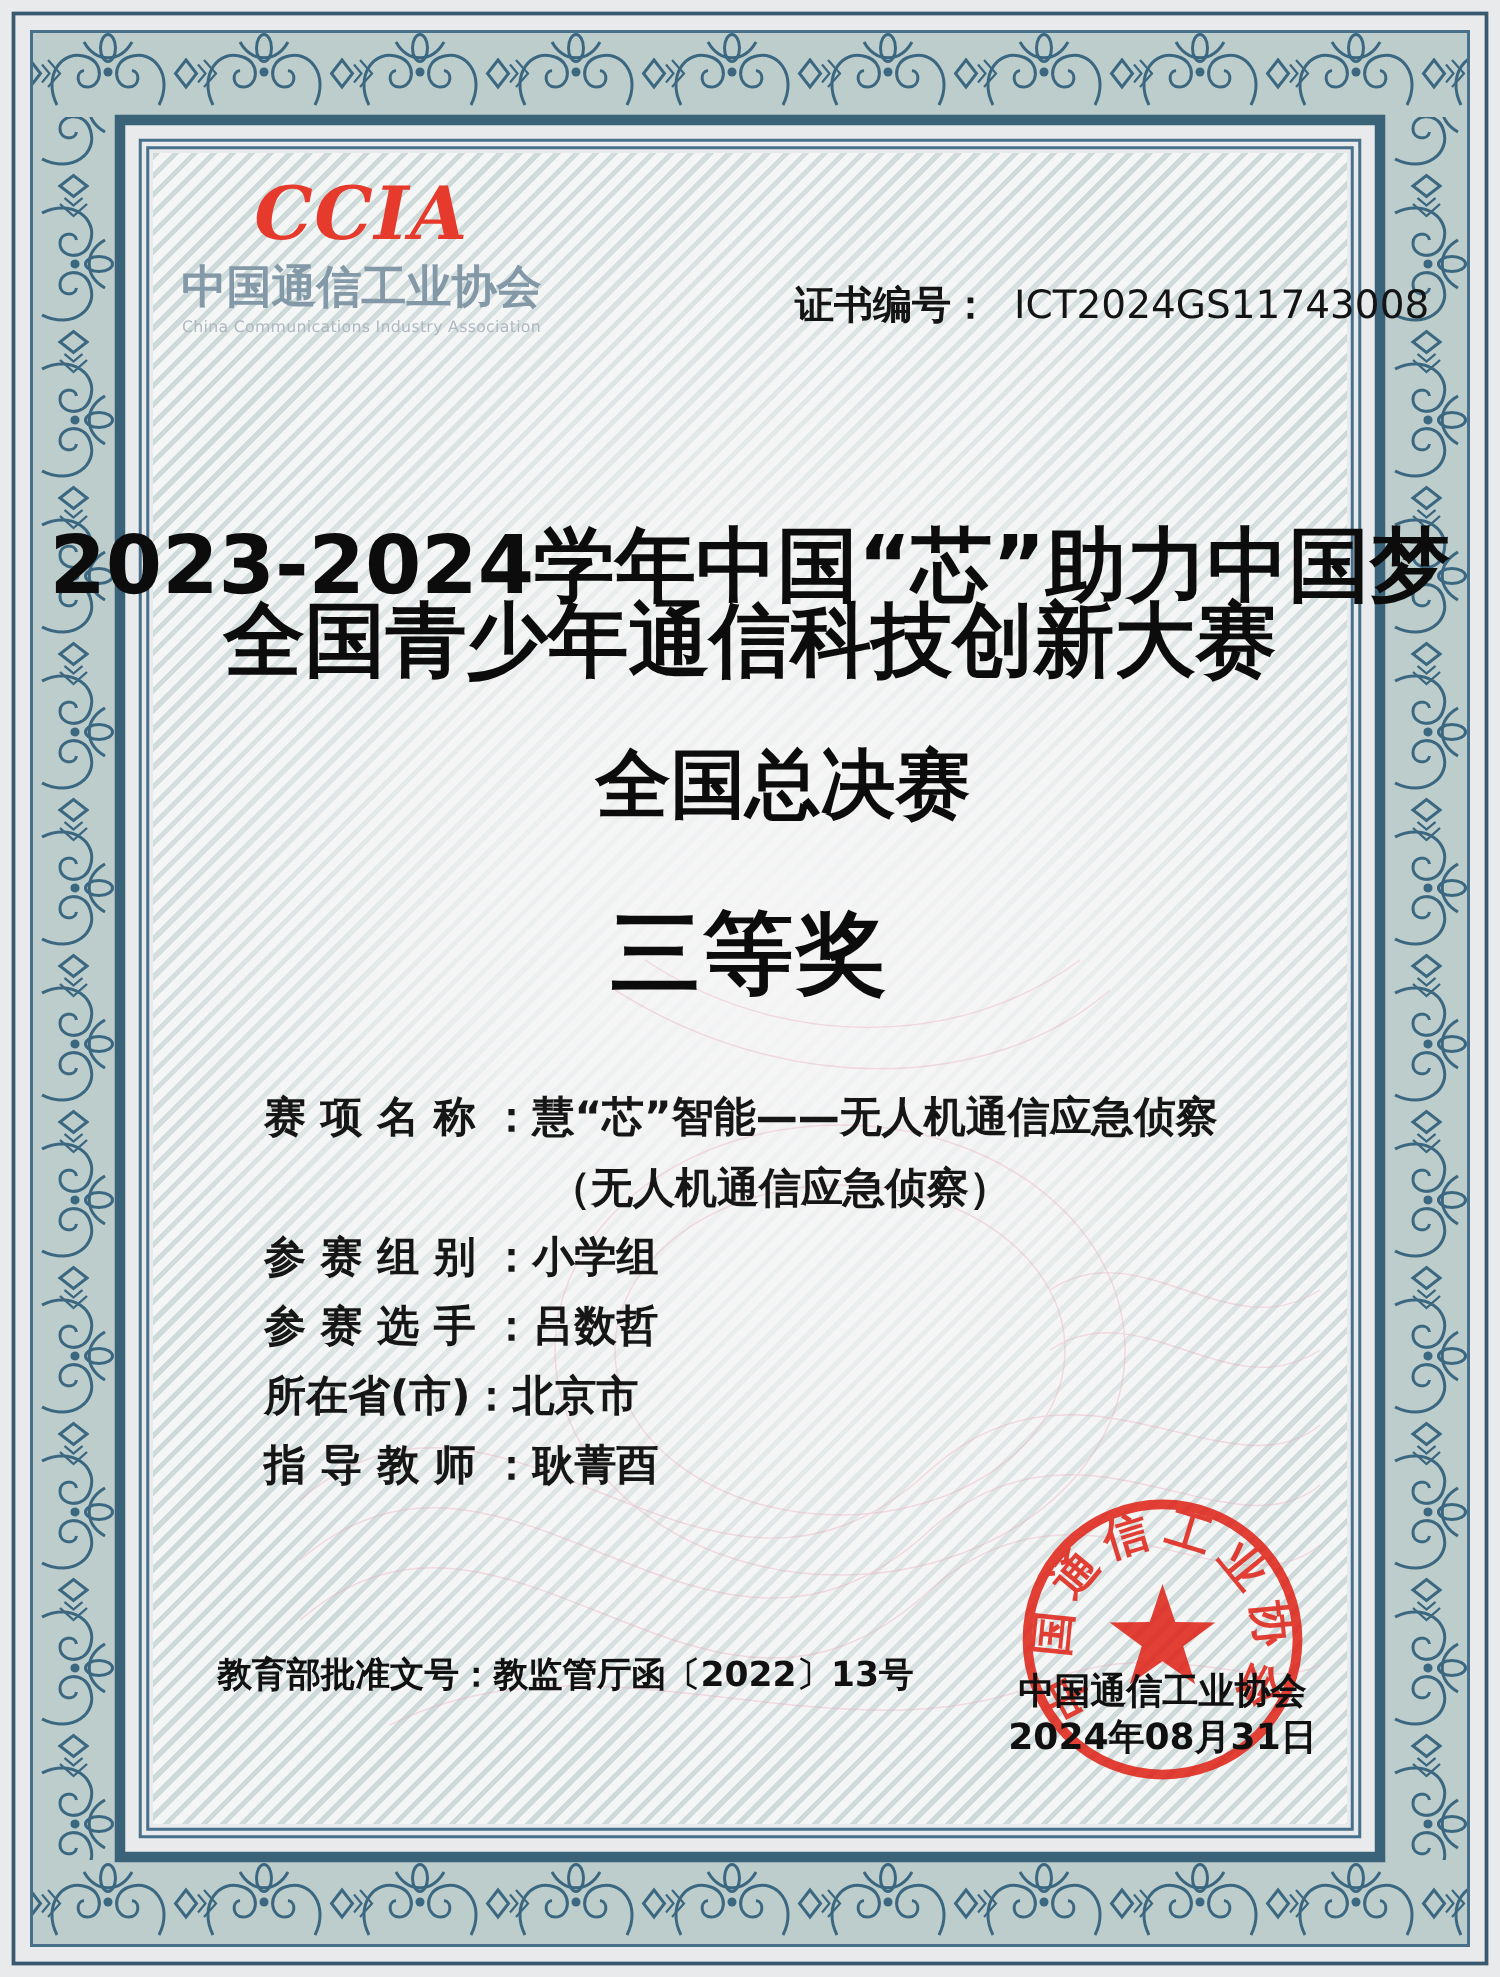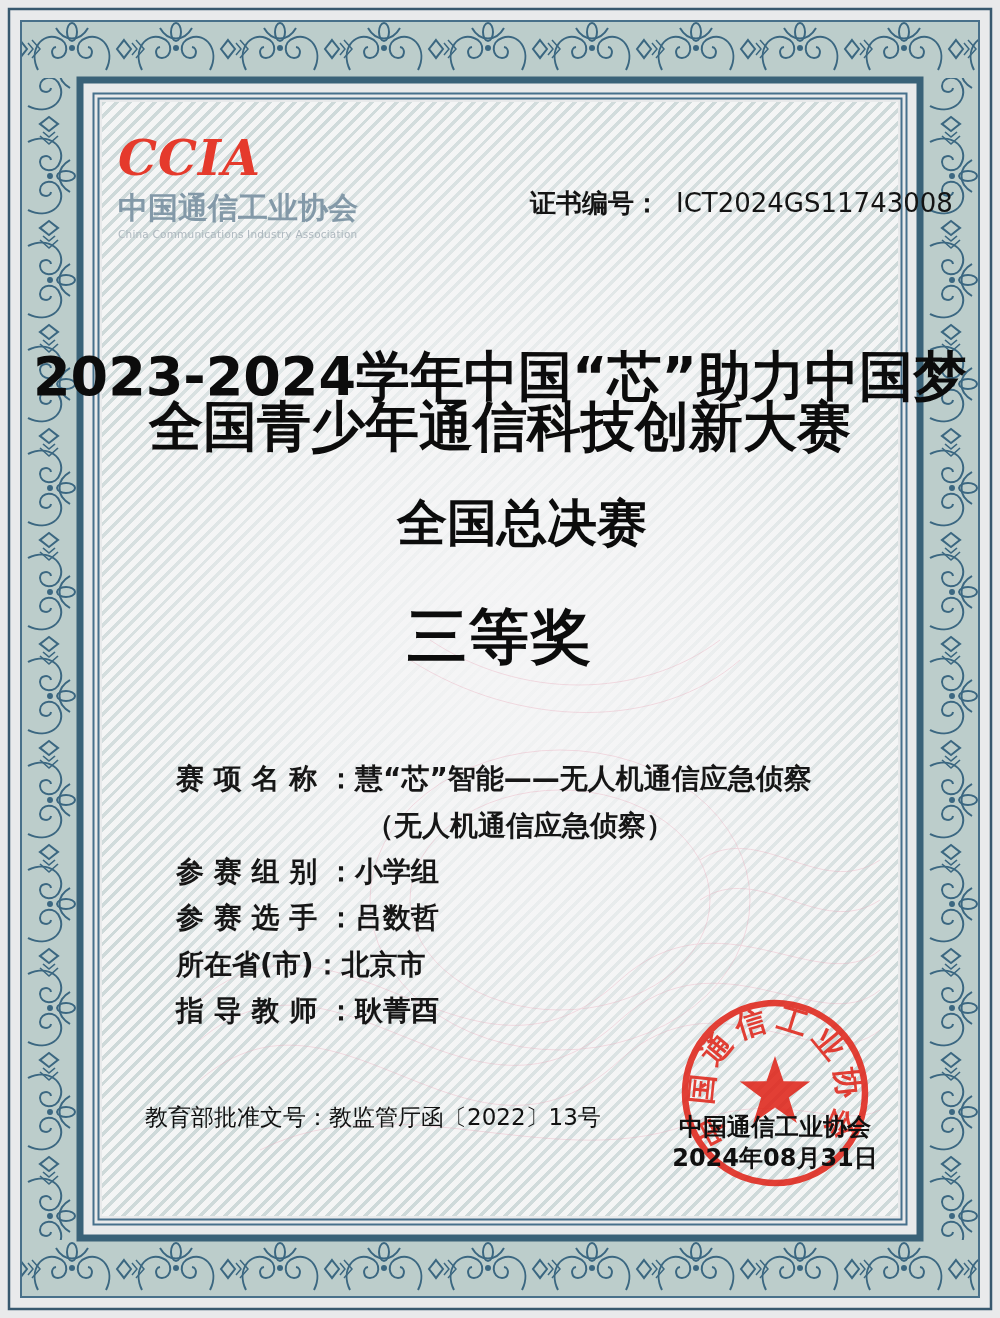--- a/index.html
+++ b/index.html
@@ -15,21 +15,21 @@
   }
   .stripes .veil {
     position:absolute; inset:0;
     background:radial-gradient(ellipse 58% 52% at 52% 48%,
       rgba(245,245,246,0.96) 0%, rgba(245,245,246,0.75) 45%,
       rgba(245,245,246,0.35) 78%, rgba(245,245,246,0.05) 100%);
   }
   svg.frame { position:absolute; left:0; top:0; }
   svg.seal  { position:absolute; left:650px; top:968px; }
   
-  .logo { position:absolute; left:118px; top:132px; width:246px; text-align:left; }
+  .logo { position:absolute; left:118px; top:116px; width:246px; text-align:center; }
   .logo-ccia {
     font-family:"DejaVu Serif","Liberation Serif",serif;
     font-style:italic; font-weight:bold; font-size:49px; line-height:52px;
     color:#e53a2c; letter-spacing:1px;
   }
   .logo-cn { margin-top:7px; font-size:30px; line-height:34px; font-weight:bold;
              color:#8399a8; white-space:nowrap; }
   .logo-en { margin-top:3px; font-size:10.5px; color:#aeb8bf; white-space:nowrap;
              letter-spacing:0.2px; }
   
@@ -37,26 +37,26 @@
              white-space:nowrap; }
   .cert-no .lbl { font-weight:bold;margin-left:36px; }
   .cert-no .val { font-weight:normal; margin-left:16px; }
   
   .title { position:absolute; left:0; right:0; text-align:center; color:#0c0c0c;
            font-weight:800; }
   .title-main { top:352px; font-size:54px; line-height:50px; }
   .stage { top:496px; font-size:50px; line-height:54px; font-weight:800;margin-left:44px; }
   .award { top:604px; font-size:60px; line-height:64px; font-weight:700; letter-spacing:2px; }
   
-  .fields { position:absolute; left:176px; top:756px; font-size:28px; color:#161616;
+  .fields { position:absolute; left:176px; top:722px; font-size:28px; color:#161616;
             font-weight:600; }
   .frow { height:46.4px; display:flex; align-items:center; white-space:nowrap; }
   .fnote { padding-left:190px; }
   
-  .approval { position:absolute; left:145px; top:1102px; font-size:23px; font-weight:normal;
+  .approval { position:absolute; left:145px; top:1102px; font-size:23px; font-weight:bold;
               color:#111; line-height:31px; white-space:nowrap; }
   .issuer-block { position:absolute; left:655px; top:1112px; width:240px; text-align:center;
                   font-size:24px; font-weight:bold; color:#101010; line-height:31px;
                   white-space:nowrap; }
 </style>
 </head>
 <body>
 
 <div class="certificate">
 

